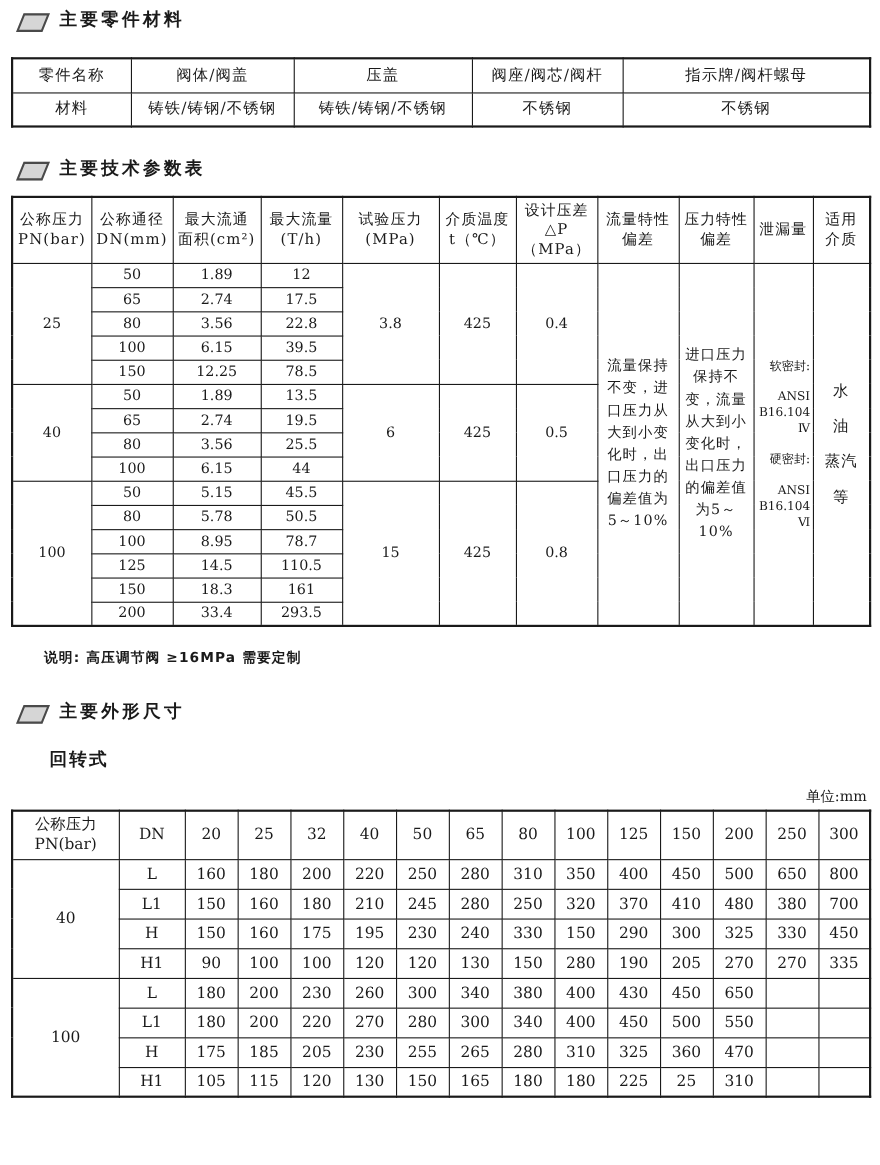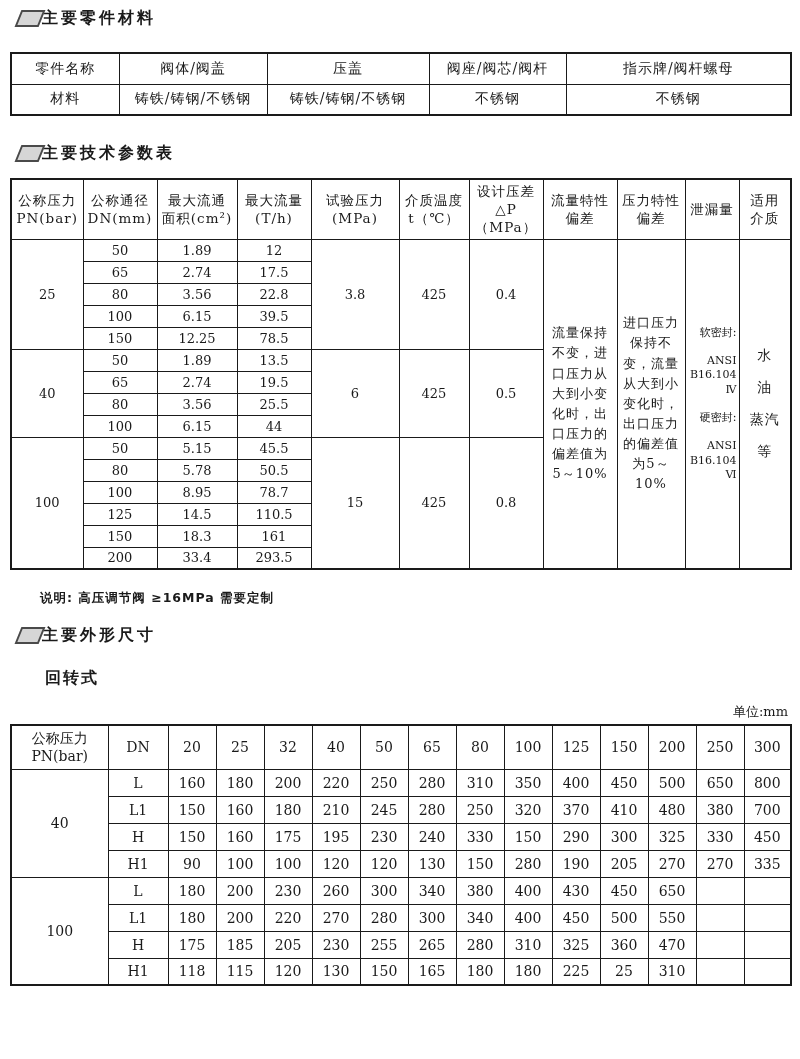--- a/index.html
+++ b/index.html
@@ -2,21 +2,21 @@
 <html><head>
 <meta charset="utf-8">
 <style>
   * { box-sizing: border-box; margin: 0; padding: 0; }
   html,body { width: 800px; background: #ffffff; }
   body { height: 1059px; color: #1a1a1a; font-family: "DejaVu Serif", serif; overflow: hidden; }
   .page { padding: 8px 10px 0 10px; }
 
   .doc-title { font-family: "DejaVu Sans", sans-serif; font-weight: bold; font-size: 20px; letter-spacing: 1px; margin-bottom: 16px; }
 
-  .section-header { display: flex; align-items: center; }
+  .section-header { display: flex; align-items: flex-end; gap: 12px; }
   .para-icon { width: 24px; height: 17px; background: #d6d6d6; border: 2px solid #4a4a4a; transform: skewX(-22deg); margin-left: 8px; }
   .section-label { font-family: "DejaVu Sans", sans-serif; font-weight: bold; font-size: 16px; letter-spacing: 3px; }
 
   table { border-collapse: collapse; table-layout: fixed; width: 780px; }
   th, td { border: 1px solid #1a1a1a; text-align: center; vertical-align: middle; font-weight: normal; padding: 0 2px; }
   table.bordered { border: 2px solid #1a1a1a; }
 
   
   .materials-table { margin-top: 23px; }
   .materials-table td { height: 31px; font-size: 14px; letter-spacing: 1px; }
@@ -27,21 +27,21 @@
   .tech-table th.colhead { height: 50px; font-size: 13.5px; line-height: 1.35; letter-spacing: 1px; padding: 2px 1px; }
   .tech-table td { height: 22px; }
   .spantext { font-size: 13px; line-height: 1.55; padding: 3px; letter-spacing: 1px; }
   .leak-cell { text-align: right; font-size: 11px; padding: 3px 2px; line-height: 1.3; vertical-align: middle; }
   .leak-cell .gap { height: 14px; }
   .media-cell { font-size: 14px; letter-spacing: 1px; }
   .media-cell div { margin: 14px 0; }
 
   .note-tech { font-family: "DejaVu Sans", sans-serif; font-weight: bold; font-size: 12.5px; margin: 20px 0 0 30px; letter-spacing: 1px; }
 
-  .dims-header { margin-top: 18px; }
+  .dims-header { margin-top: 30px; }
   .rotary-label { font-family: "DejaVu Sans", sans-serif; font-weight: bold; font-size: 16px; margin: 22px 0 0 35px; letter-spacing: 2px; }
   .unit-label { text-align: right; font-size: 13px; margin: 14px 2px 3px 0; }
 
   .dim-table { font-size: 14px; }
   .dim-table th, .dim-table td { height: 27px; }
   .dim-table .corner { height: 44px; font-size: 14px; line-height: 1.35; }
 </style>
 </head>
 <body>
 
@@ -415,21 +415,21 @@
           <td>280</td>
           <td>310</td>
           <td>325</td>
           <td>360</td>
           <td>470</td>
           <td></td>
           <td></td>
         </tr>
     <tr>
       <th>H1</th>
-    <td>118</td>
+    <td>105</td>
           <td>115</td>
           <td>120</td>
           <td>130</td>
           <td>150</td>
           <td>165</td>
           <td>180</td>
           <td>180</td>
           <td>225</td>
           <td>25</td>
           <td>310</td>

